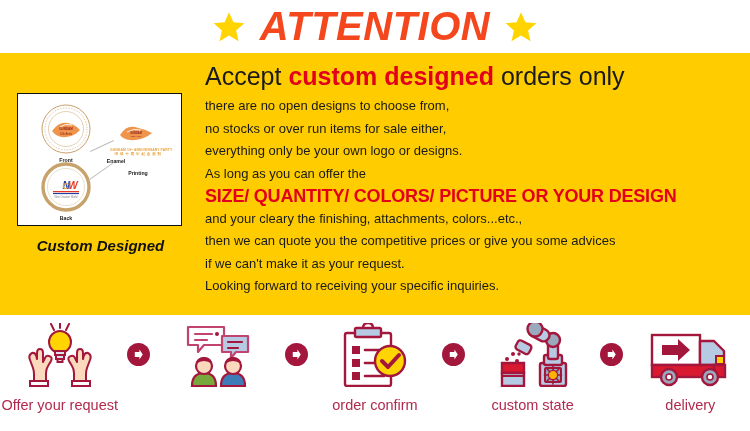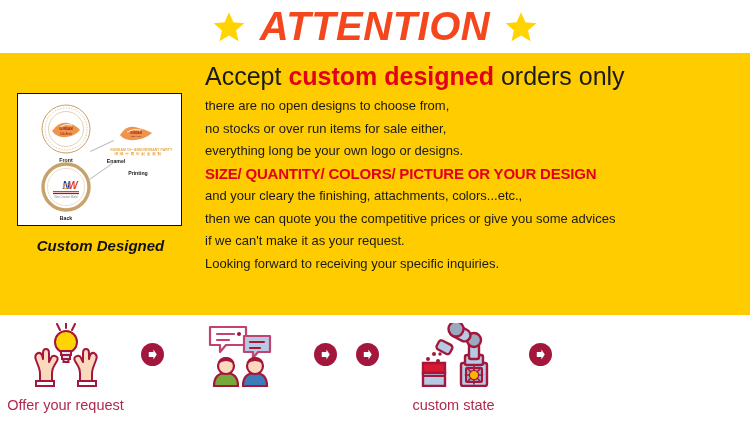--- a/index.html
+++ b/index.html
@@ -99,21 +99,21 @@
     white-space:nowrap;
     margin-bottom:3px;
   }
   .headline b{color:#E2001A;font-weight:bold;}
   .body-line{
     font-family:"Liberation Sans", sans-serif;
     font-size:13px;line-height:22.5px;color:#1a1a1a;
     white-space:nowrap;
   }
   .body-line.em{
-    color:#E2001A;font-weight:bold;font-size:15px;letter-spacing:-0.2px;
+    color:#E2001A;font-weight:bold;font-size:18px;letter-spacing:-0.2px;
   }
 
   
   .steps{
     position:absolute;left:0;top:315px;width:750px;height:116px;
     background:#ffffff;
     display:flex;align-items:flex-start;
   }
   .step{
     width:131px;
@@ -205,21 +205,22 @@
       <div class="artwork-caption">
         <div>Custom Designed</div>
       </div>
     </div>
 
     <div class="text-col">
       <div class="headline"><span>Accept </span><b>custom designed</b><span> orders only</span></div>
 
       <div class="body-line">there are no open designs to choose from,</div>
       <div class="body-line">no stocks or over run items for sale either,</div>
-      <div class="body-line">everything long be your own logo or designs.</div>
+      <div class="body-line">everything only be your own logo or designs.</div>
+      <div class="body-line">As long as you can offer the</div>
       <div class="body-line em">SIZE/ QUANTITY/ COLORS/ PICTURE OR YOUR DESIGN</div>
       <div class="body-line">and your cleary the finishing, attachments, colors...etc.,</div>
       <div class="body-line">then we can quote you the competitive prices or give you some advices</div>
       <div class="body-line">if we can't make it as your request.</div>
       <div class="body-line">Looking forward to receiving your specific inquiries.</div>
     </div>
   </div>
 
   <div class="steps">
 
@@ -273,20 +274,38 @@
     </div>
 
     <div class="arrow-cell">
       <span class="arrow-dot">
         <svg width="13" height="13" viewBox="0 0 14 14">
             <path d="M3 4.2 h5 V1.6 L11.6 7 8 12.4 V9.8 H3z" fill="#ffffff"></path>
           </svg>
       </span>
     </div>
 
+    <div class="step">
+      <div class="step-icon">
+        <svg width="86" height="64" viewBox="0 0 86 64">
+          <rect x="13" y="10" width="46" height="53" rx="2" fill="#ffffff" stroke="#A4173C" stroke-width="2.4"></rect>
+          <rect x="23" y="5" width="26" height="9" rx="1.5" fill="#B6CBE3" stroke="#A4173C" stroke-width="2.4"></rect>
+          <path d="M31 5 q0 -5 5 -5 q5 0 5 5" fill="none" stroke="#A4173C" stroke-width="2.4"></path>
+          <rect x="20" y="23" width="8" height="8" fill="#A4173C"></rect>
+          <rect x="20" y="36" width="8" height="8" fill="#A4173C"></rect>
+          <rect x="20" y="49" width="8" height="8" fill="#A4173C"></rect>
+          <line x1="33" y1="27" x2="52" y2="27" stroke="#A4173C" stroke-width="2.6" stroke-linecap="round"></line>
+          <line x1="33" y1="40" x2="52" y2="40" stroke="#A4173C" stroke-width="2.6" stroke-linecap="round"></line>
+          <line x1="33" y1="53" x2="52" y2="53" stroke="#A4173C" stroke-width="2.6" stroke-linecap="round"></line>
+          <circle cx="58" cy="38" r="15" fill="#FFD400" stroke="#A4173C" stroke-width="2.4"></circle>
+          <path d="M50 38 l6 6 l11 -12" fill="none" stroke="#A4173C" stroke-width="4" stroke-linecap="round" stroke-linejoin="round"></path>
+        </svg>
+      </div>
+      <div class="step-label">order confirm</div>
+    </div>
 
     <div class="arrow-cell">
       <span class="arrow-dot">
         <svg width="13" height="13" viewBox="0 0 14 14">
             <path d="M3 4.2 h5 V1.6 L11.6 7 8 12.4 V9.8 H3z" fill="#ffffff"></path>
           </svg>
       </span>
     </div>
 
     <div class="step">
@@ -320,15 +339,32 @@
     </div>
 
     <div class="arrow-cell">
       <span class="arrow-dot">
         <svg width="13" height="13" viewBox="0 0 14 14">
             <path d="M3 4.2 h5 V1.6 L11.6 7 8 12.4 V9.8 H3z" fill="#ffffff"></path>
           </svg>
       </span>
     </div>
 
+    <div class="step">
+      <div class="step-icon">
+        <svg width="92" height="64" viewBox="0 0 92 64">
+          <rect x="8" y="12" width="48" height="30" fill="#ffffff" stroke="#A4173C" stroke-width="2.4"></rect>
+          <path d="M56 18 h14 l10 10 v14 h-24z" fill="#B6CBE3" stroke="#A4173C" stroke-width="2.4" stroke-linejoin="round"></path>
+          <rect x="8" y="42" width="62" height="12" fill="#D8192F" stroke="#A4173C" stroke-width="2.4"></rect>
+          <rect x="70" y="42" width="11" height="12" fill="#D8192F" stroke="#A4173C" stroke-width="2.4"></rect>
+          <rect x="72" y="33" width="8" height="8" fill="#FFD400" stroke="#A4173C" stroke-width="2"></rect>
+          <path d="M18 22 h16 v-6 l12 11 l-12 11 v-6 h-16z" fill="#A4173C"></path>
+          <circle cx="25" cy="54" r="8" fill="#9AA9BC" stroke="#A4173C" stroke-width="2.4"></circle>
+          <circle cx="25" cy="54" r="3" fill="#ffffff" stroke="#A4173C" stroke-width="1.6"></circle>
+          <circle cx="66" cy="54" r="8" fill="#9AA9BC" stroke="#A4173C" stroke-width="2.4"></circle>
+          <circle cx="66" cy="54" r="3" fill="#ffffff" stroke="#A4173C" stroke-width="1.6"></circle>
+        </svg>
+      </div>
+      <div class="step-label">delivery</div>
+    </div>
 
   </div>
 </div>
 
 </body></html>

